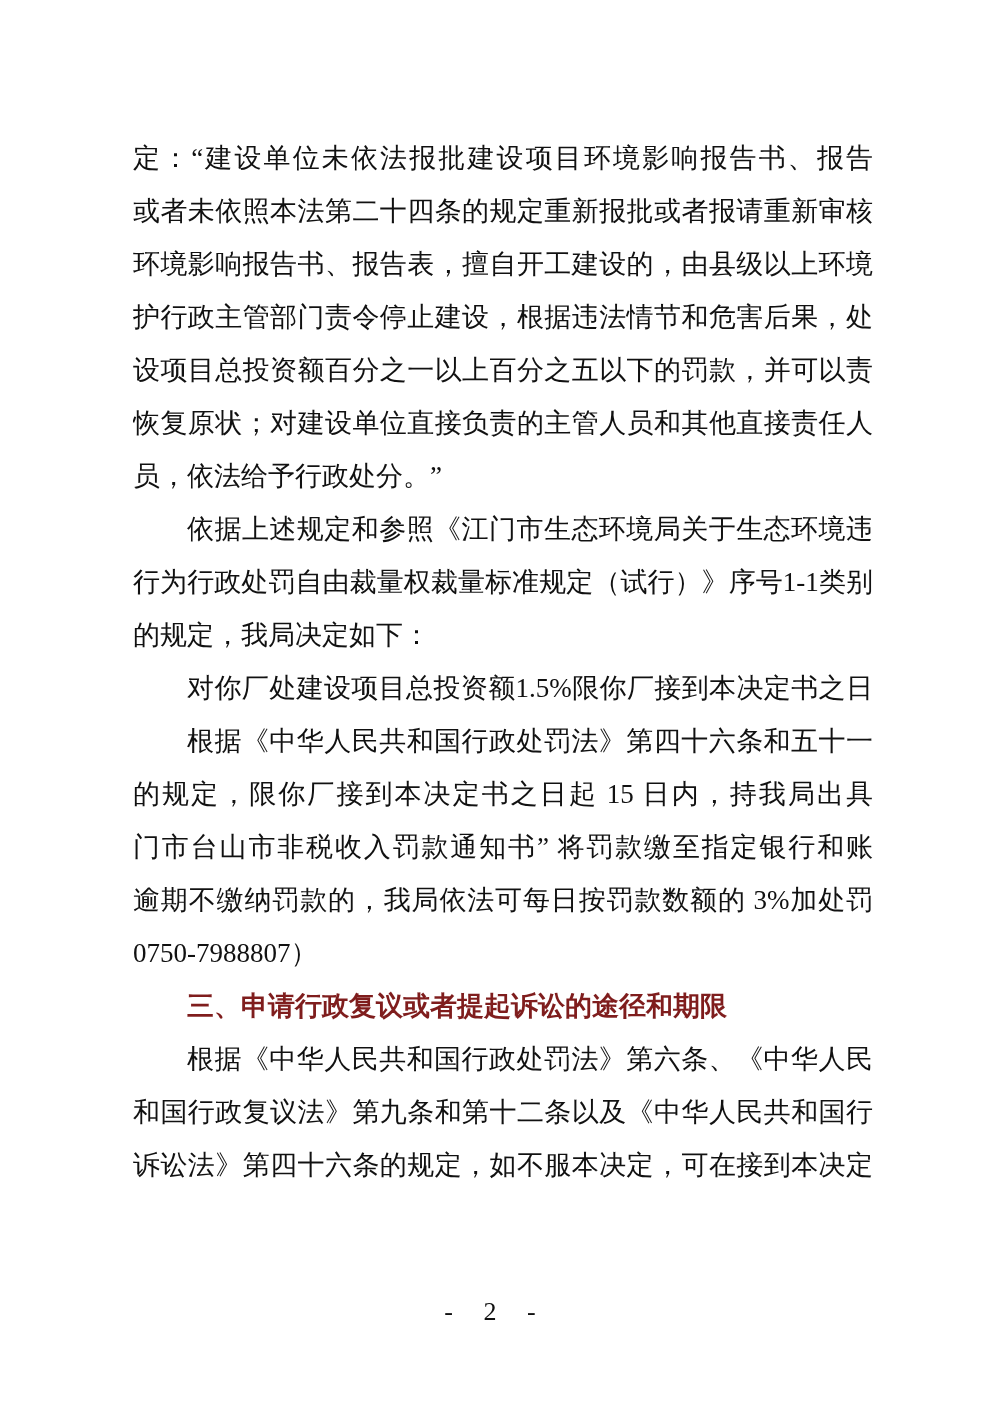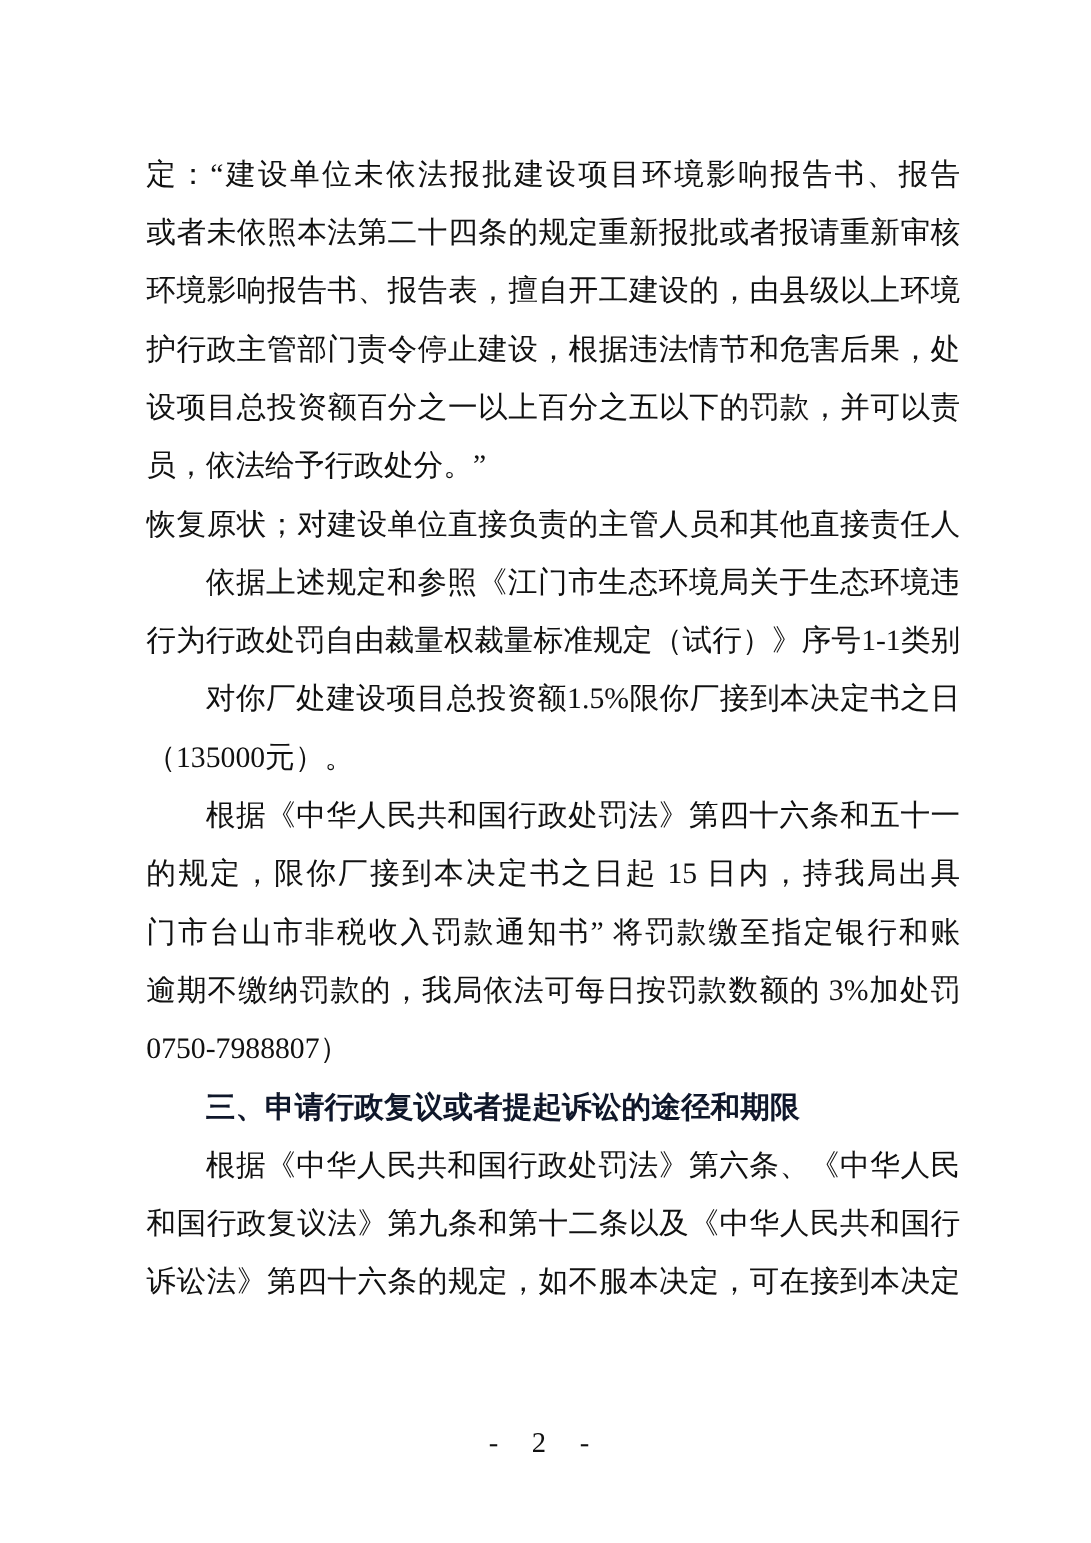--- a/index.html
+++ b/index.html
@@ -40,21 +40,21 @@
     text-align: justify;
     text-align-last: justify;
     text-justify: inter-character;
   }
   .line.indent {
     text-indent: 2em;
   }
   .line.heading {
     font-family: "Liberation Sans", "DejaVu Sans", sans-serif;
     font-weight: 700;
-    color: #0f172a;
+    color: #7f1d1d;
   }
   .page-number {
     position: absolute;
     left: 0;
     top: 1294px;
     width: 100%;
     text-align: center;
     font-size: 26px;
     line-height: 36px;
     letter-spacing: 12px;
@@ -64,26 +64,26 @@
 </head>
 <body>
 
 <div class="page">
   <div class="text-block">
       <div class="line justify">定：“建设单位未依法报批建设项目环境影响报告书、报告表，</div>
       <div class="line justify">或者未依照本法第二十四条的规定重新报批或者报请重新审核</div>
       <div class="line justify">环境影响报告书、报告表，擅自开工建设的，由县级以上环境保</div>
       <div class="line justify">护行政主管部门责令停止建设，根据违法情节和危害后果，处建</div>
       <div class="line justify">设项目总投资额百分之一以上百分之五以下的罚款，并可以责令</div>
+      <div class="line justify">恢复原状；对建设单位直接负责的主管人员和其他直接责任人</div>
       <div class="line">员，依法给予行政处分。”</div>
-      <div class="line justify">恢复原状；对建设单位直接负责的主管人员和其他直接责任人</div>
       <div class="line justify indent">依据上述规定和参照《江门市生态环境局关于生态环境违法</div>
       <div class="line justify">行为行政处罚自由裁量权裁量标准规定（试行）》序号1-1类别1</div>
+      <div class="line">的规定，我局决定如下：</div>
       <div class="line justify indent">对你厂处建设项目总投资额1.5%限你厂接到本决定书之日起</div>
-      <div class="line">（135000元）。</div>
       <div class="line justify indent">根据《中华人民共和国行政处罚法》第四十六条和五十一条</div>
       <div class="line justify">的规定，限你厂接到本决定书之日起 15 日内，持我局出具的“江</div>
       <div class="line justify">门市台山市非税收入罚款通知书” 将罚款缴至指定银行和账号。</div>
       <div class="line justify">逾期不缴纳罚款的，我局依法可每日按罚款数额的 3%加处罚款。</div>
       <div class="line">0750-7988807）</div>
       <div class="line indent heading">三、申请行政复议或者提起诉讼的途径和期限</div>
       <div class="line justify indent">根据《中华人民共和国行政处罚法》第六条、《中华人民共</div>
       <div class="line justify">和国行政复议法》第九条和第十二条以及《中华人民共和国行政</div>
       <div class="line justify">诉讼法》第四十六条的规定，如不服本决定，可在接到本决定书</div>
     </div>

